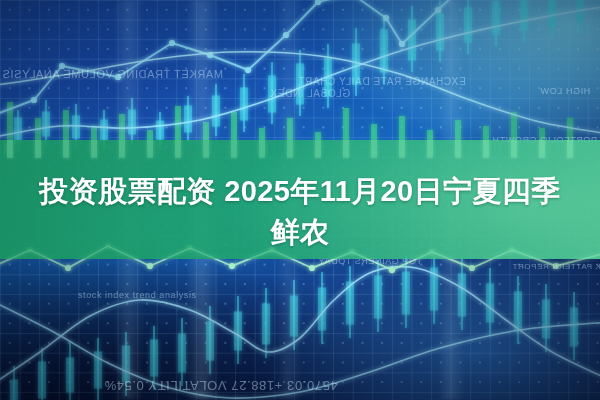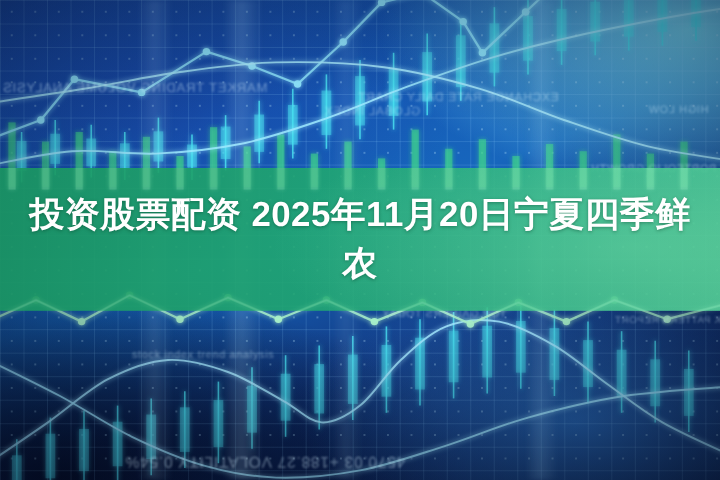--- a/index.html
+++ b/index.html
@@ -91,21 +91,21 @@
   
   #title-wrap {
     position: absolute;
     left: 0; right: 0;
     top: 155px;
     text-align: center;
     padding: 0 18px;
     box-sizing: border-box;
   }
   #title-text {
-    margin: 4px;
+    margin: 16px;
     color: #ffffff;
     font-size: 29px;
     line-height: 41px;
     font-weight: bold;
     letter-spacing: 0.4px;
     text-shadow: 0 1px 3px rgba(0,50,30,0.40);
     font-family: "Liberation Sans", "DejaVu Sans", sans-serif;
   }
   svg.layer { pointer-events: none; }
 </style>
@@ -383,21 +383,21 @@
 
   <div class="layer" id="bg-grid-fade"></div>
   <div class="layer" id="bg-streaks"></div>
 
   <div class="layer" id="ghost-layer">
       <div class="ghost flip" style="left: 2px; top: 68px; font-size: 11px;">MARKET TRADING VOLUME ANALYSIS</div>
       <div class="ghost flip" style="left: 270px; top: 88px; font-size: 10px;">GLOBAL INDEX</div>
       <div class="ghost flip" style="left: 540px; top: 86px; font-size: 9px;">HIGH LOW</div>
       <div class="ghost flip" style="left: 298px; top: 76px; font-size: 10px;">EXCHANGE RATE DAILY CHART</div>
       <div class="ghost flip" style="left: 492px; top: 135px; font-size: 9px;">INVESTMENT PORTFOLIO GROWTH</div>
-      <div class="ghost " style="left: 78px; top: 290px; font-size: 9px; padding-left: 32px;">stock index trend analysis</div>
+      <div class="ghost " style="left: 78px; top: 290px; font-size: 9px;">stock index trend analysis</div>
       <div class="ghost flipY" style="left: 104px; top: 378px; font-size: 13px;">4570.03 +188.27 VOLATILITY 0.54%</div>
       <div class="ghost flip" style="left: 318px; top: 256px; font-size: 9px;">TOP GAINERS TODAY</div>
       <div class="ghost flip" style="left: 512px; top: 262px; font-size: 8px;">CANDLESTICK PATTERN REPORT</div>
     </div>
 
   <div id="green-band"></div>
   <div id="green-band-tint"></div>
 
   <svg class="layer" id="band-svg" viewBox="0 0 600 400" preserveAspectRatio="none">
       <defs>

